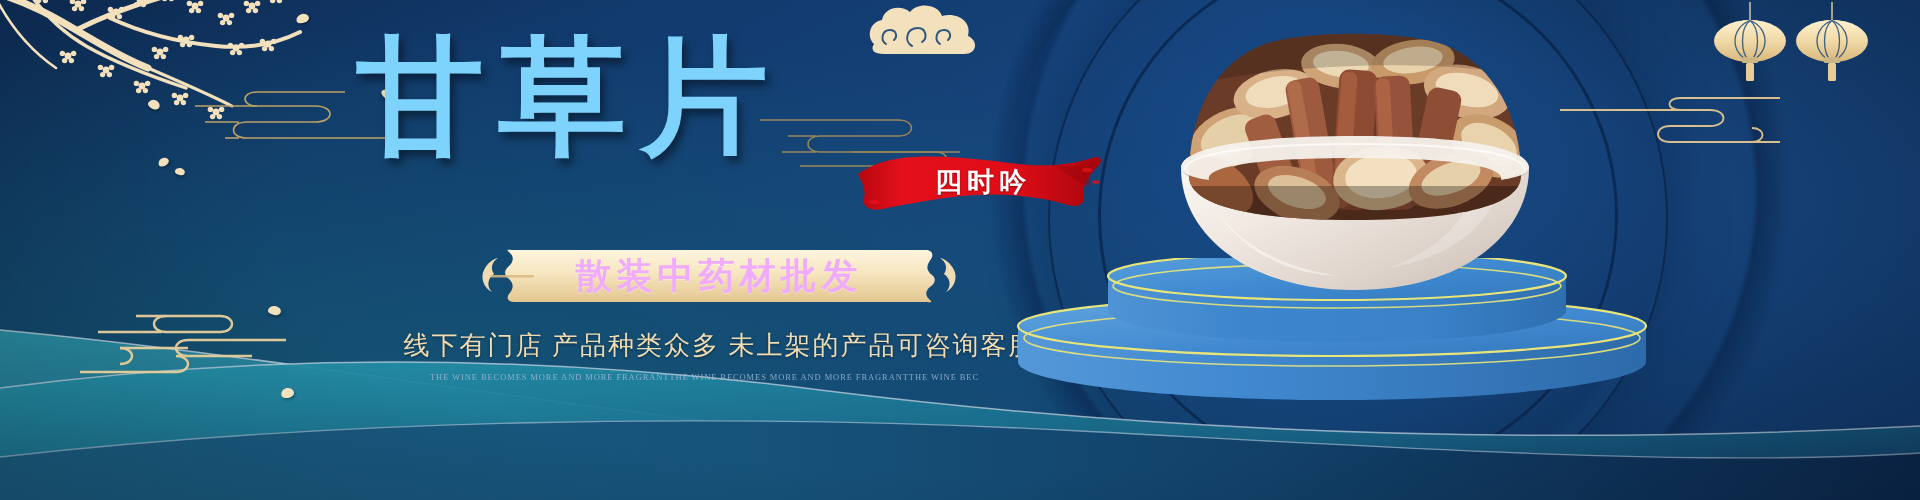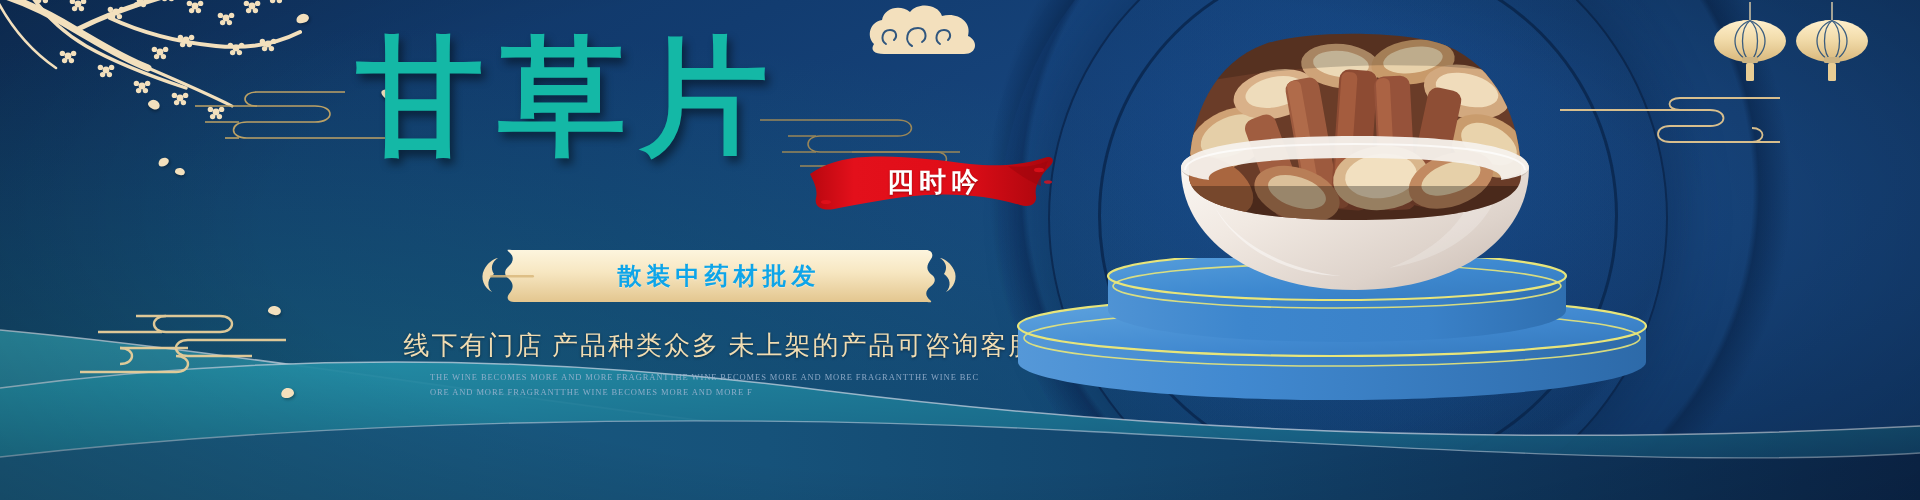--- a/index.html
+++ b/index.html
@@ -77,49 +77,49 @@
   .title{
     position:absolute; left:356px; top:18px;
     width:720px; height:160px;
   }
   .title-fallback{
     position:absolute; left:0; top:0; width:100%; height:100%;
     display:flex; align-items:center; justify-content:flex-start;
     font-family:"Liberation Serif","DejaVu Serif",serif;
     font-weight:bold;
     font-size:128px; letter-spacing:14px;
-    color:#14b8a6;
+    color:#7dd3fc;
     text-shadow:4px 6px 8px rgba(0,0,0,.45);
     white-space:nowrap;
   }
 
   
   .ribbon{
-    position:absolute; left:808px; top:152px; width:248px; height:62px;
+    position:absolute; left:856px; top:152px; width:248px; height:62px;
   }
   .ribbon svg{ position:absolute; inset:0; width:100%; height:100%; }
   .ribbon-text{
     position:absolute; inset:0;
     display:flex; align-items:center; justify-content:center;
     color:#ffffff; font-size:27px; letter-spacing:5px;
     font-family:"Liberation Serif","DejaVu Serif",serif; font-weight:bold;
     text-shadow:0 1px 2px rgba(90,0,0,.55);
     padding-left:6px; padding-bottom:2px;
   }
 
   
   .pill{
     position:absolute; left:478px; top:248px; width:482px; height:56px;
   }
   .pill svg{ position:absolute; inset:0; width:100%; height:100%; }
   .pill-text{
     position:absolute; inset:0;
     display:flex; align-items:center; justify-content:center;
     font-family:Liberation Serif, serif; font-weight:bold;
-    font-size:24px; letter-spacing:5px; color:#0ea5e9;
+    font-size:36px; letter-spacing:5px; color:#f0abfc;
     text-shadow:0 1px 0 rgba(255,255,255,.35);
   }
 
   .subline{
     position:absolute; left:340px; top:328px; width:760px;
     text-align:center;
     font-family:"Liberation Serif","DejaVu Serif",serif;
     font-size:26px; letter-spacing:2px;
     color:#f0dcb2;
     text-shadow:0 1px 3px rgba(0,0,0,.45);
@@ -403,21 +403,20 @@
       <path d="M462,10 C468,14 470,20 466,26 C472,30 474,38 468,44 C476,40 480,30 476,22 C473,16 468,11 462,10 Z" fill="#f0dcb2"></path>
       <rect x="12" y="27" width="44" height="2.4" rx="1.2" fill="#d9b87c" opacity=".85"></rect>
     </svg>
     <div class="pill-text">散装中药材批发</div>
   </div>
 
   <div class="subline">线下有门店  产品种类众多  未上架的产品可咨询客服</div>
 
   <div class="engblock">
     <div>THE WINE BECOMES MORE AND MORE FRAGRANTTHE WINE BECOMES MORE AND MORE FRAGRANTTHE WINE BEC</div>
-    <div class="engline2">ORE AND MORE FRAGRANTTHE WINE BECOMES MORE AND MORE F</div>
   </div>
 
   <div class="shadow-under"></div>
 
   <div class="podium-wrap">
     <svg viewBox="0 0 640 150">
       <defs>
         <linearGradient id="pod1" x1="0" y1="0" x2="1" y2="0">
           <stop offset="0%" stop-color="#4f93d4"></stop>
           <stop offset="30%" stop-color="#3d86cd"></stop>

